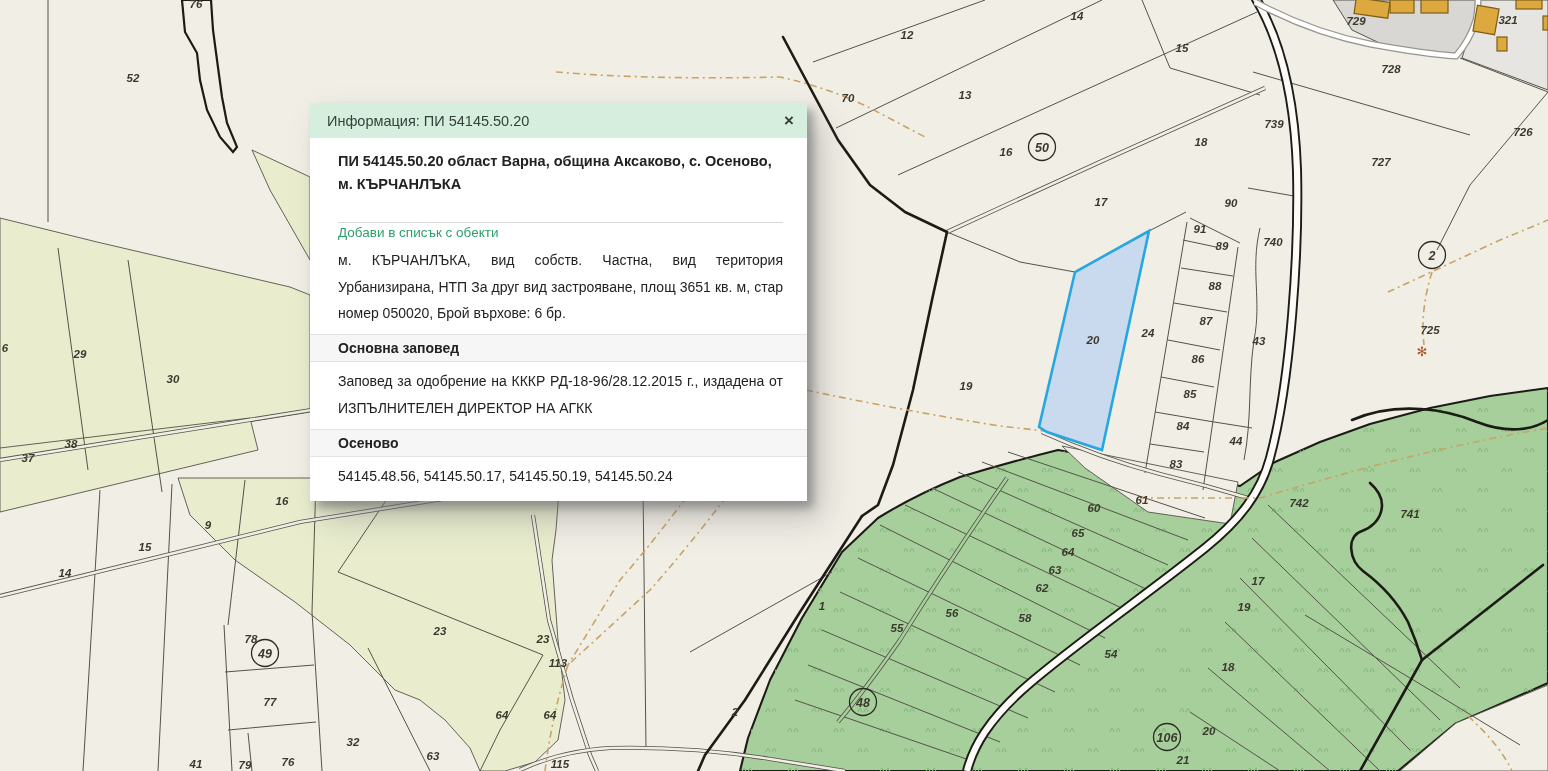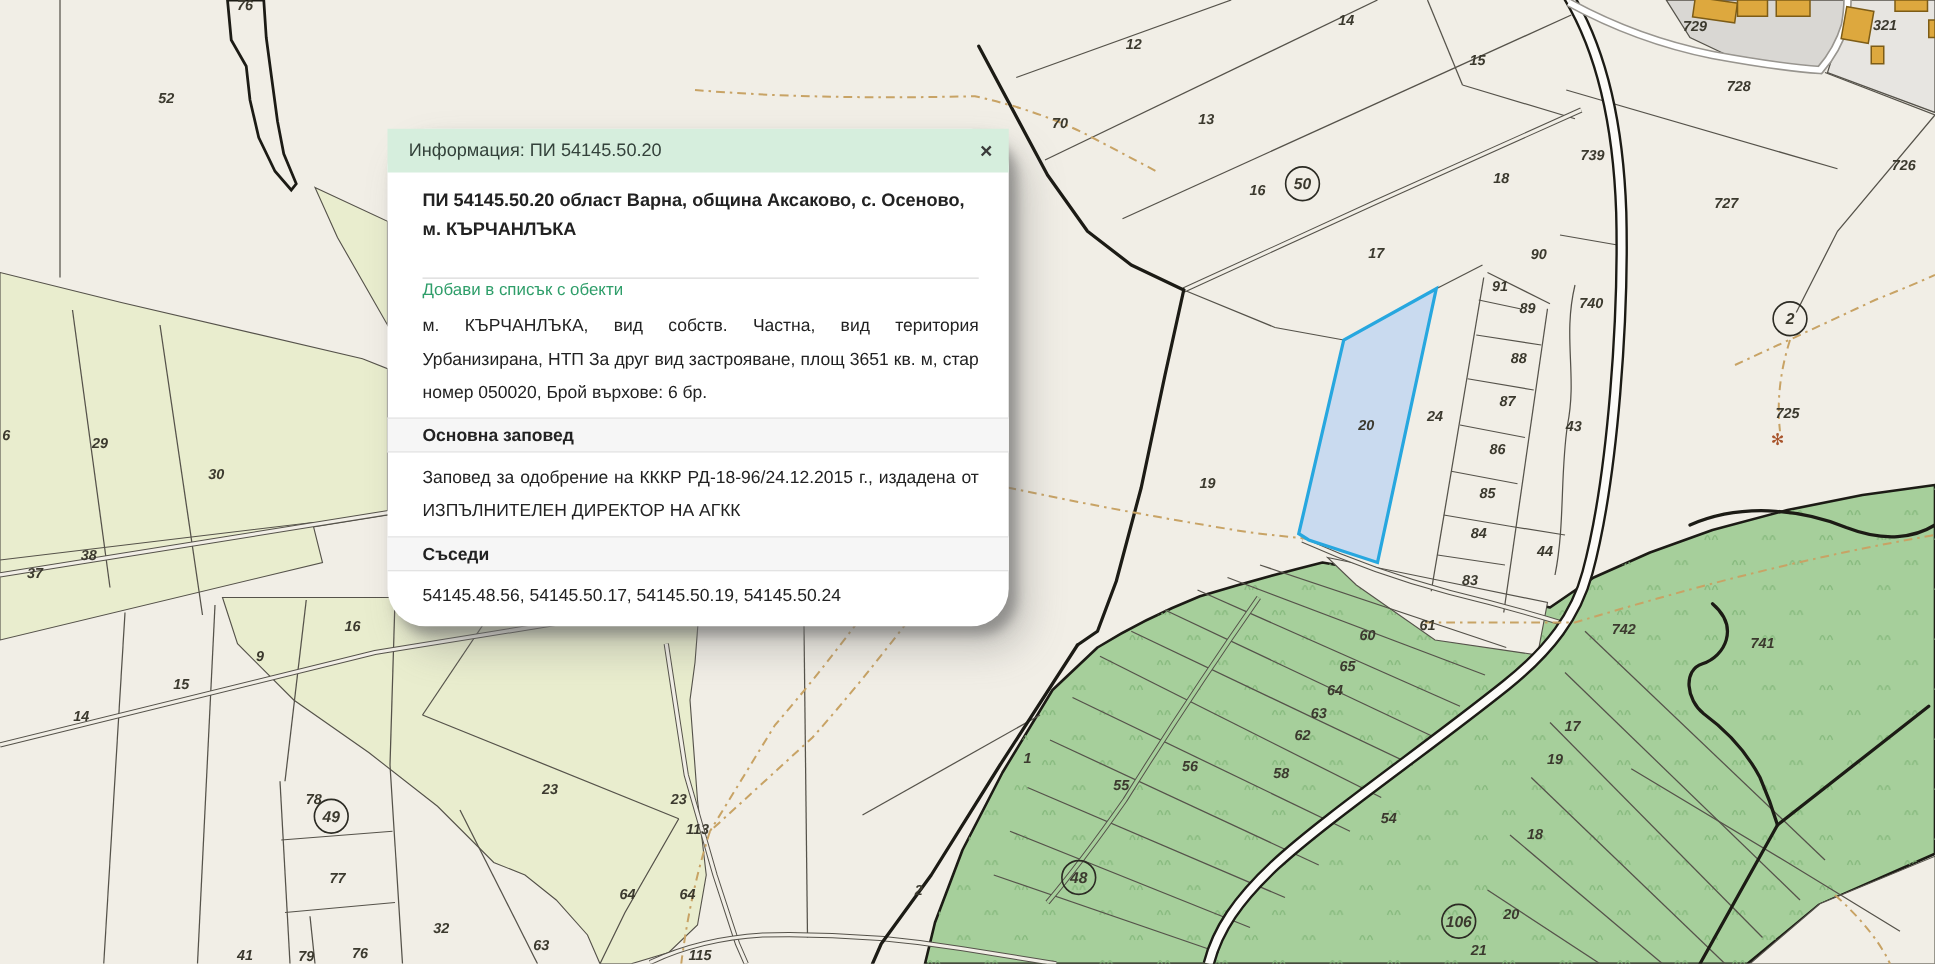--- a/index.html
+++ b/index.html
@@ -30,21 +30,21 @@
   .bld{fill:var(--building);stroke:var(--buildingStroke);stroke-width:1.2}
   .gully{fill:var(--bg);stroke:var(--boundary);stroke-width:2.2}
   .blue{fill:var(--selFill);stroke:var(--selStroke);stroke-width:2.6;fill-opacity:.88;cursor:pointer}
   .plabel{font:italic bold 11.5px "Liberation Sans",sans-serif;fill:var(--label);text-anchor:middle}
   .clabel-circle{fill:none;stroke:#2c2b24;stroke-width:1.3}
   .clabel-text{font-size:12.5px}
   .ast{font-size:13px;fill:#a8542c;text-anchor:middle;font-style:normal}
 
   
   .popup{position:absolute;left:310px;top:103px;width:497px;background:#fff;
-         box-shadow:6px 7px 9px rgba(100,100,100,.55),14px 18px 30px rgba(110,110,110,.35);border-radius:30px;}
+         box-shadow:6px 7px 9px rgba(100,100,100,.55),14px 18px 30px rgba(110,110,110,.35);}
   .popup-header{height:35px;background:var(--popupHeader);display:flex;align-items:center;
                 justify-content:space-between;padding:0 13px 0 17px;font-size:14.5px;color:#33413a;}
   .popup-close{font-size:17px;font-weight:bold;color:#3a3a3a;cursor:pointer;line-height:1;}
   .popup-body{color:var(--text);}
   .popup-body h2{font-size:14.5px;line-height:1.6;font-weight:bold;margin:12px 24px 0 28px;
                  padding-bottom:26px;border-bottom:1px solid var(--borderLight);}
   .add-link{display:inline-block;margin:0 24px 0 28px;color:var(--link);font-size:13.5px;
             text-decoration:none;cursor:pointer;}
   .popup-body p{margin:6px 24px 0 28px;font-size:14px;line-height:1.88;text-align:justify;}
   .section-bar{margin-top:8px;padding:5px 28px;background:var(--sectionBg);
@@ -310,17 +310,17 @@
 <div class="popup">
   <div class="popup-header">
     <span>Информация: ПИ 54145.50.20</span>
     <span class="popup-close">×</span>
   </div>
   <div class="popup-body">
     <h2>ПИ 54145.50.20 област Варна, община Аксаково, с. Осеново, м. КЪРЧАНЛЪКА</h2>
     <a class="add-link">Добави в списък с обекти</a>
     <p>м. КЪРЧАНЛЪКА, вид собств. Частна, вид територия Урбанизирана, НТП За друг вид застрояване, площ 3651 кв. м, стар номер 050020, Брой върхове: 6 бр.</p>
     <div class="section-bar">Основна заповед</div>
-    <p>Заповед за одобрение на КККР РД-18-96/24.12.2015 г., издадена от ИЗПЪЛНИТЕЛЕН ДИРЕКТОР НА АГКК</p>
-    <div class="section-bar">Съседи</div>
+    <p>Заповед за одобрение на КККР РД-18-96/28.12.2015 г., издадена от ИЗПЪЛНИТЕЛЕН ДИРЕКТОР НА АГКК</p>
+    <div class="section-bar">Осеново</div>
     <p class="last">54145.48.56, 54145.50.17, 54145.50.19, 54145.50.24</p>
   </div>
 </div>
 
 </body></html>

